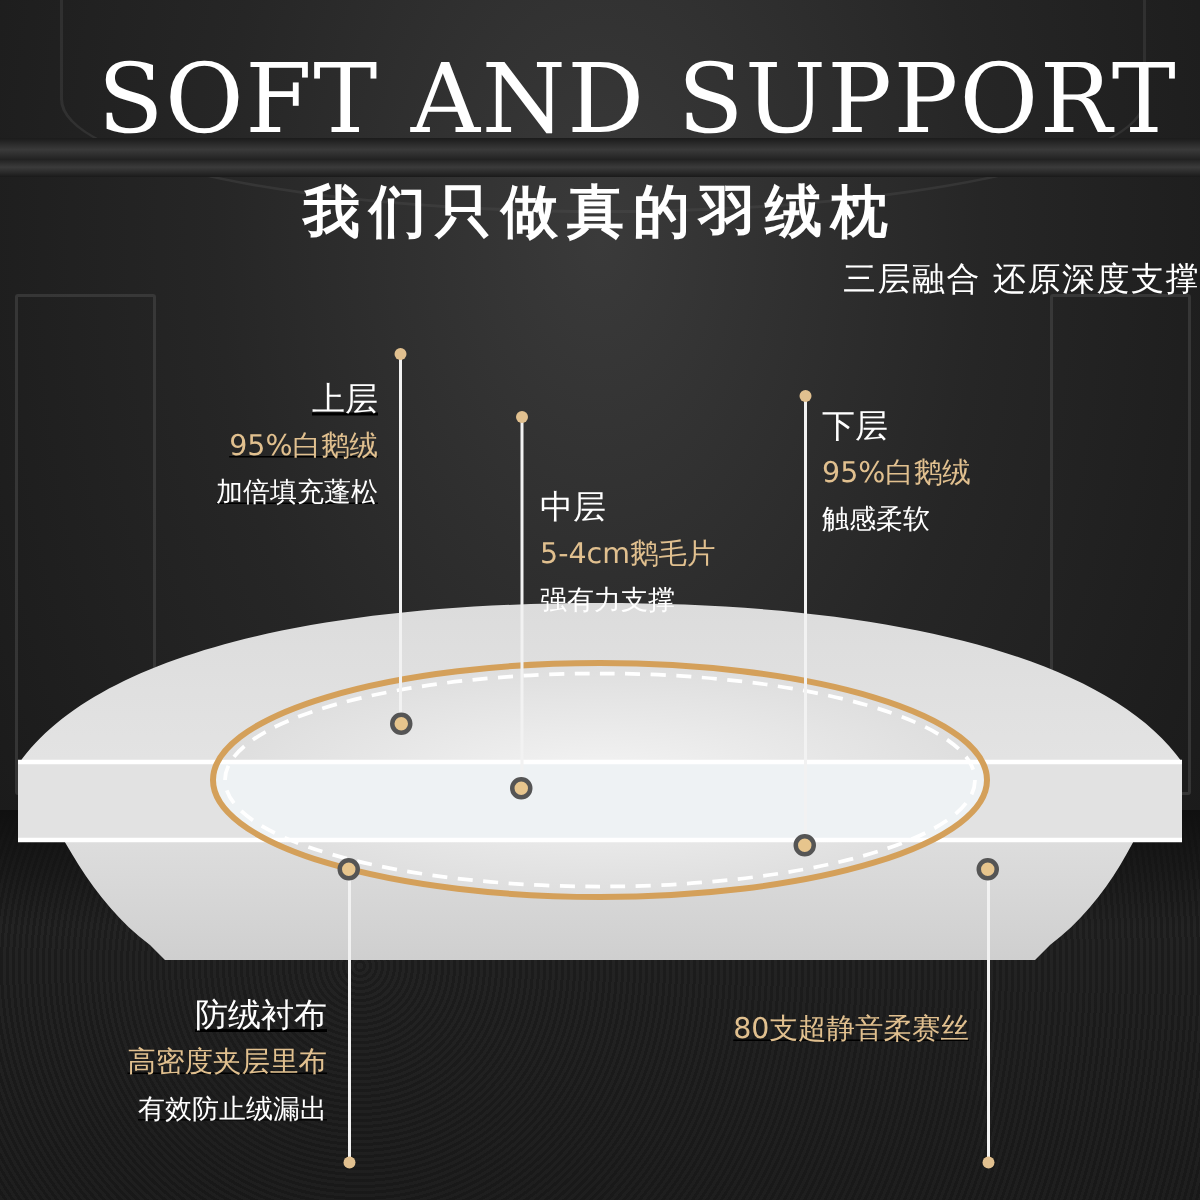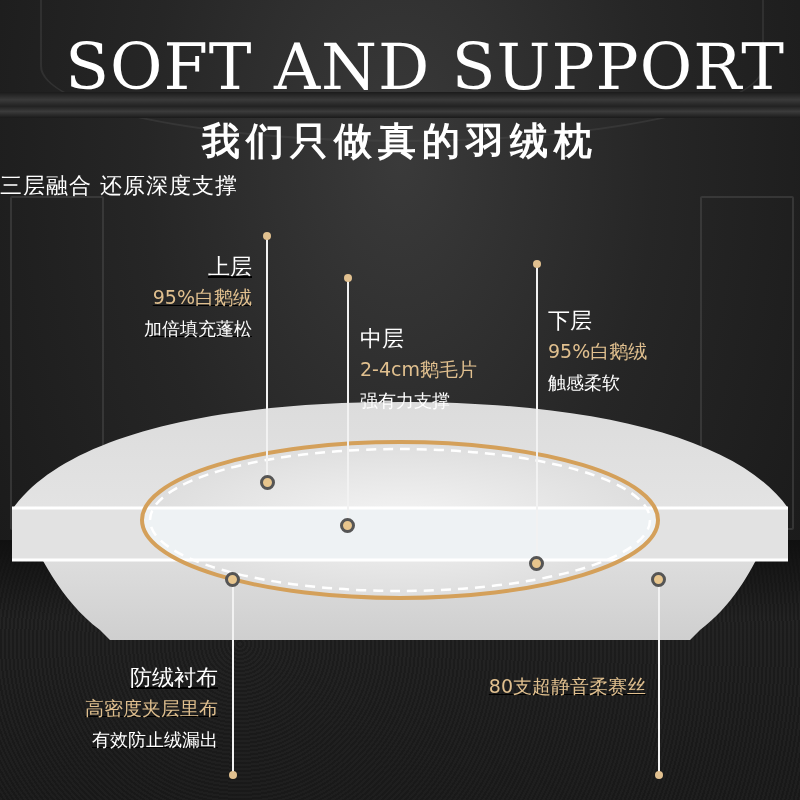--- a/index.html
+++ b/index.html
@@ -16,21 +16,21 @@
     background:
       repeating-radial-gradient(circle at 30% 40%, #262626 0 2px, #1c1c1c 2px 4px),
       #1e1e1e; opacity: 0.95; }
   .floor-shade { position: absolute; left: 0; top: 540px; width: 800px; height: 260px;
     background: linear-gradient(#101010, rgba(30,30,30,0.2) 30%, rgba(20,20,20,0.4)); }
 
   .title { position: absolute; top: 30px; left: 0; width: 800px; text-align: center;
     font-family: "DejaVu Serif", serif; font-size: 64px; color: #fff; letter-spacing: 1px; margin-left: 25px; }
   .subtitle { position: absolute; top: 116px; left: 0; width: 800px; text-align: center;
     font-size: 38px; font-weight: bold; color: #fff; letter-spacing: 6px; }
-  .tagline { position: absolute; top: 171px; left: 0; width: 800px; text-align: left;
+  .tagline { position: absolute; top: 171px; left: 0; width: 800px; text-align: right;
     font-size: 22px; color: #fff; letter-spacing: 1px; }
 
   .label-block { position: absolute; line-height: 1; }
   .label-block .h { font-size: 22px; color: #fff; }
   .label-block .g { font-size: 19px; color: #e1c08f; margin-top: 10px; }
   .label-block .d { font-size: 18px; color: #fff; margin-top: 13px; }
   .right-align { text-align: right; text-decoration: underline; }
 
   .vline { position: absolute; width: 1.5px; background: #f2f2f2; }
   .dot { position: absolute; width: 8px; height: 8px; border-radius: 50%; background: #e1c08f; margin-left: -4px; margin-top: -4px; }
@@ -111,25 +111,25 @@
   <div class="dot" style="left:658.5px;top:775px;"></div>
 
   <div class="label-block right-align" style="right:548px;top:256px;">
     <div class="h">上层</div>
     <div class="g">95%白鹅绒</div>
     <div class="d">加倍填充蓬松</div>
   </div>
 
   <div class="label-block" style="left:360px;top:296px;margin-top:32px;">
     <div class="h">中层</div>
-    <div class="g">2-4cm鹅毛片</div>
+    <div class="g">5-4cm鹅毛片</div>
     <div class="d">强有力支撑</div>
   </div>
 
-  <div class="label-block" style="left:548px;top:274px;margin-top:36px;">
+  <div class="label-block" style="left:548px;top:274px;">
     <div class="h">下层</div>
     <div class="g">95%白鹅绒</div>
     <div class="d">触感柔软</div>
   </div>
 
   <div class="label-block right-align" style="right:582px;top:667px;margin-left:28px;">
     <div class="h">防绒衬布</div>
     <div class="g">高密度夹层里布</div>
     <div class="d">有效防止绒漏出</div>
   </div>

